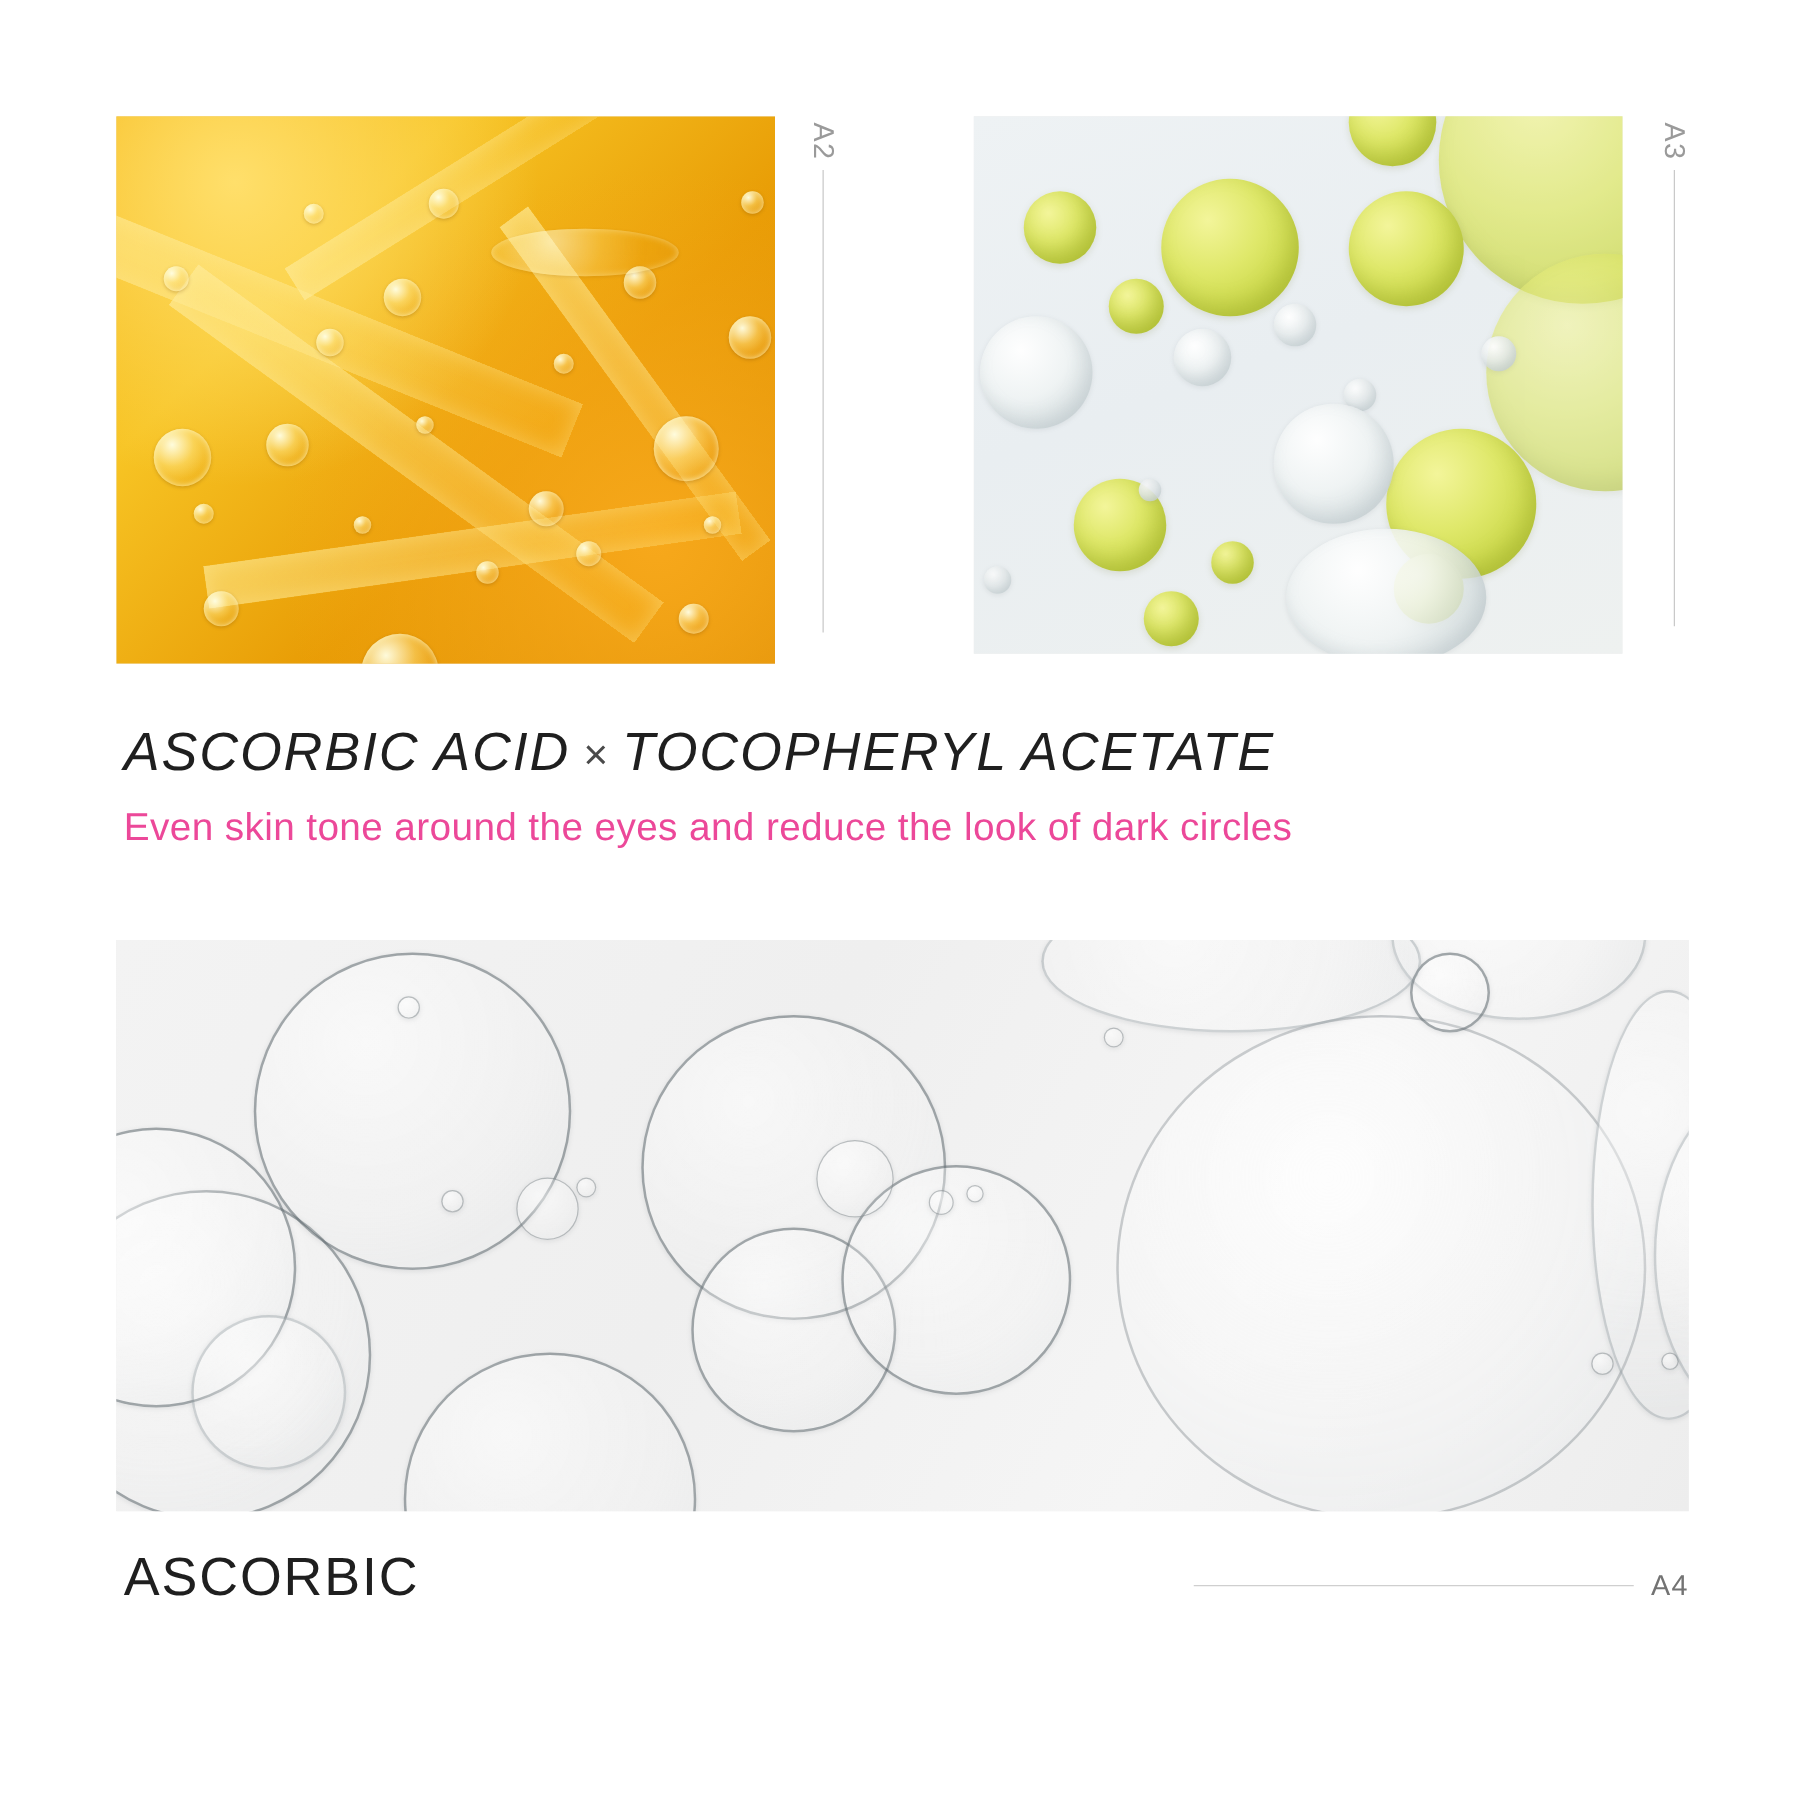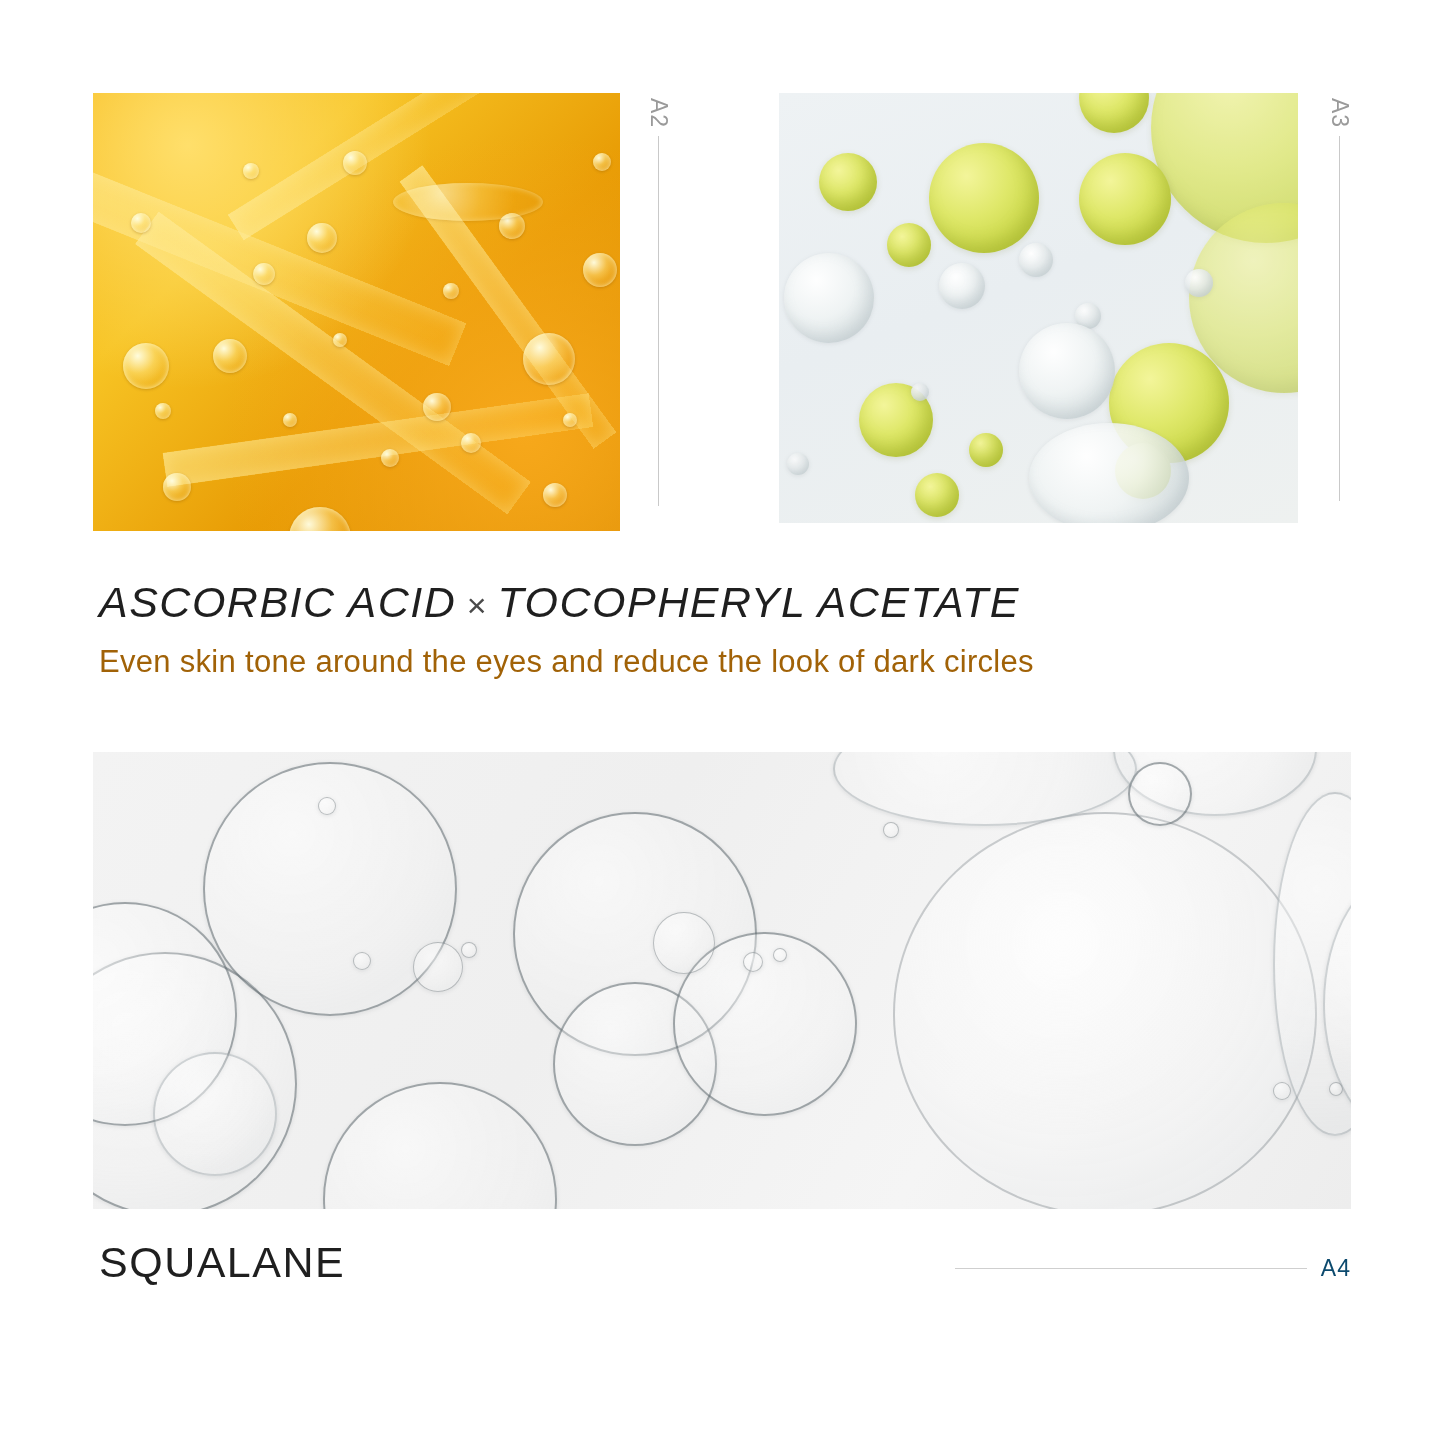--- a/index.html
+++ b/index.html
@@ -94,37 +94,37 @@
     gap: 14px;
   }
   #marker-a4 .hline {
     flex: 1;
     height: 1px;
     background: #cfcfcf;
   }
   #marker-a4 .mlabel-h {
     font-size: 23px;
     letter-spacing: 1px;
-    color: #0c4a6e;
+    color: #737373;
   }
 
   
   .block-title {
     position: absolute;
     font-size: 43px;
     letter-spacing: 1.5px;
     color: #1f1f1f;
     font-weight: 400;
     white-space: nowrap;
   }
   .block-sub {
     position: absolute;
     font-size: 31px;
     letter-spacing: 0.3px;
-    color: #a16207;
+    color: #ec4899;
     font-weight: 400;
     white-space: nowrap;
   }
 
   #title-1 { left: 99px; top: 578px; font-style: italic; }
   #sub-1   { left: 99px; top: 644px; }
 
   #title-2 { left: 99px; top: 1238px; }
   #sub-2   { left: 99px; top: 1308px; }
 
@@ -306,20 +306,20 @@
       <div class="ring" style="left:1035px; top:10px; width:60px; height:60px;"></div>
       <div class="ring soft" style="left:1180px; top:40px; width:120px; height:340px;"></div>
       <div class="ring soft" style="left:1230px; top:120px; width:160px; height:260px;"></div>
       <div class="ring soft" style="left:740px; top:-40px; width:300px; height:110px;"></div>
       <div class="ring thin" style="left:1180px; top:330px; width:16px; height:16px;"></div>
       <div class="ring thin" style="left:1236px; top:330px; width:12px; height:12px;"></div>
       <div class="ring soft" style="left:60px; top:300px; width:120px; height:120px;"></div>
     </div>
   </div>
 
-  <div class="block-title" id="title-2">SQUALANE</div>
+  <div class="block-title" id="title-2">ASCORBIC</div>
 
   <div id="marker-a4">
     <span class="hline"></span>
     <span class="mlabel-h">A4</span>
   </div>
 
 </div>
 
 </body></html>

